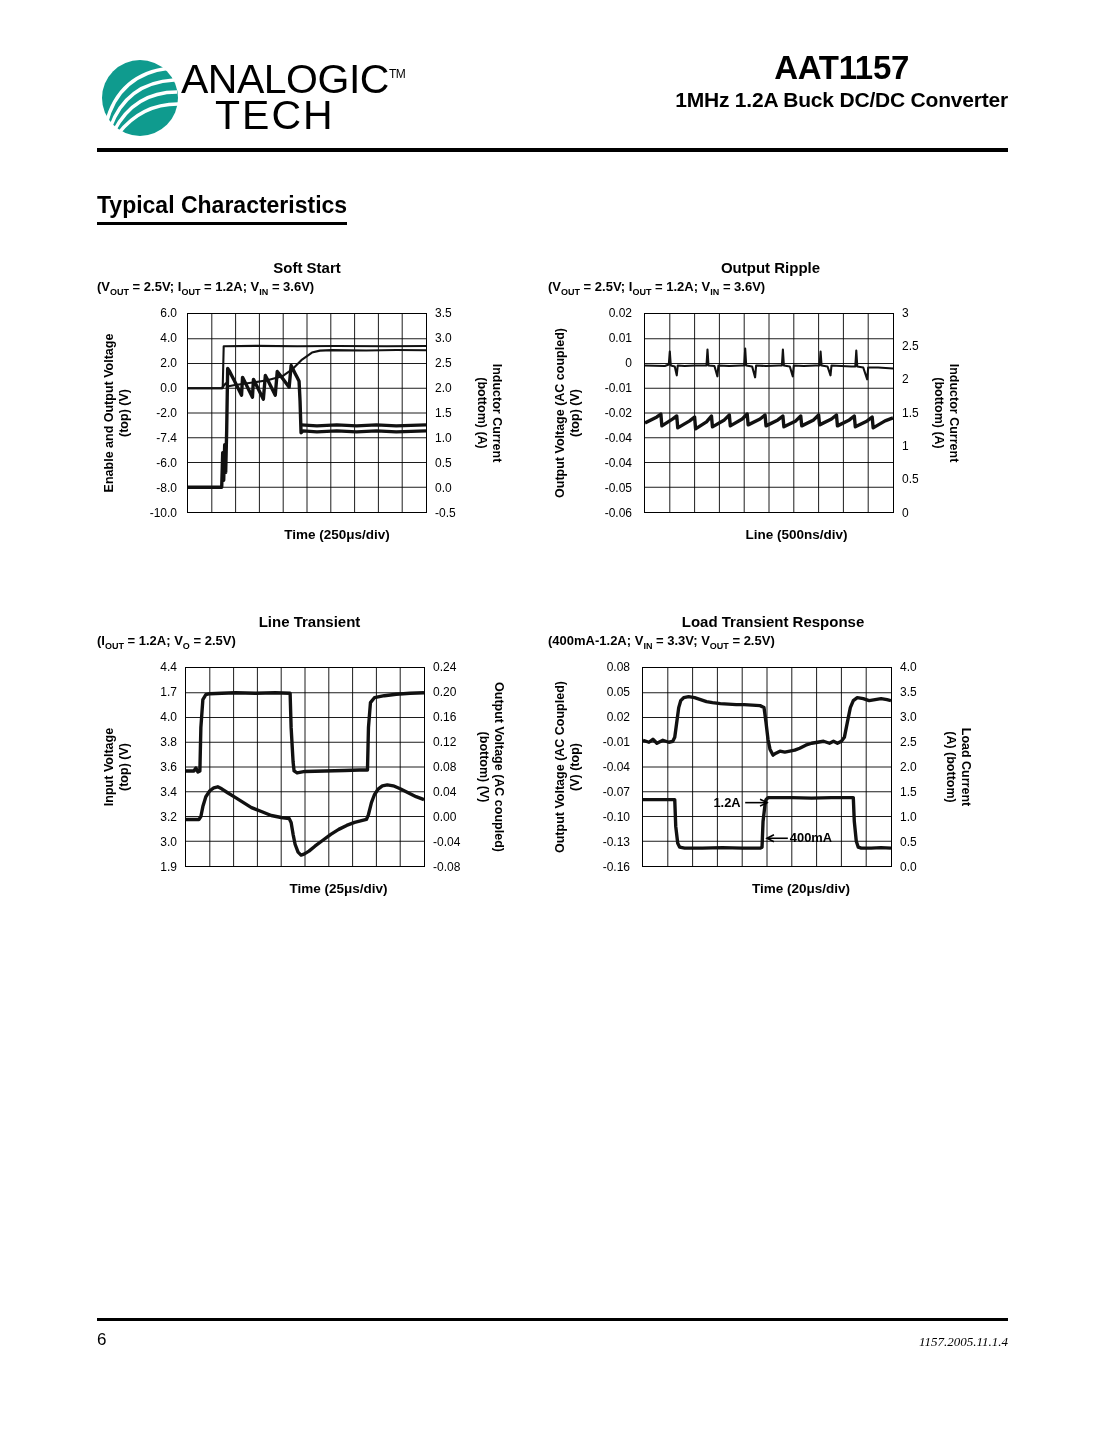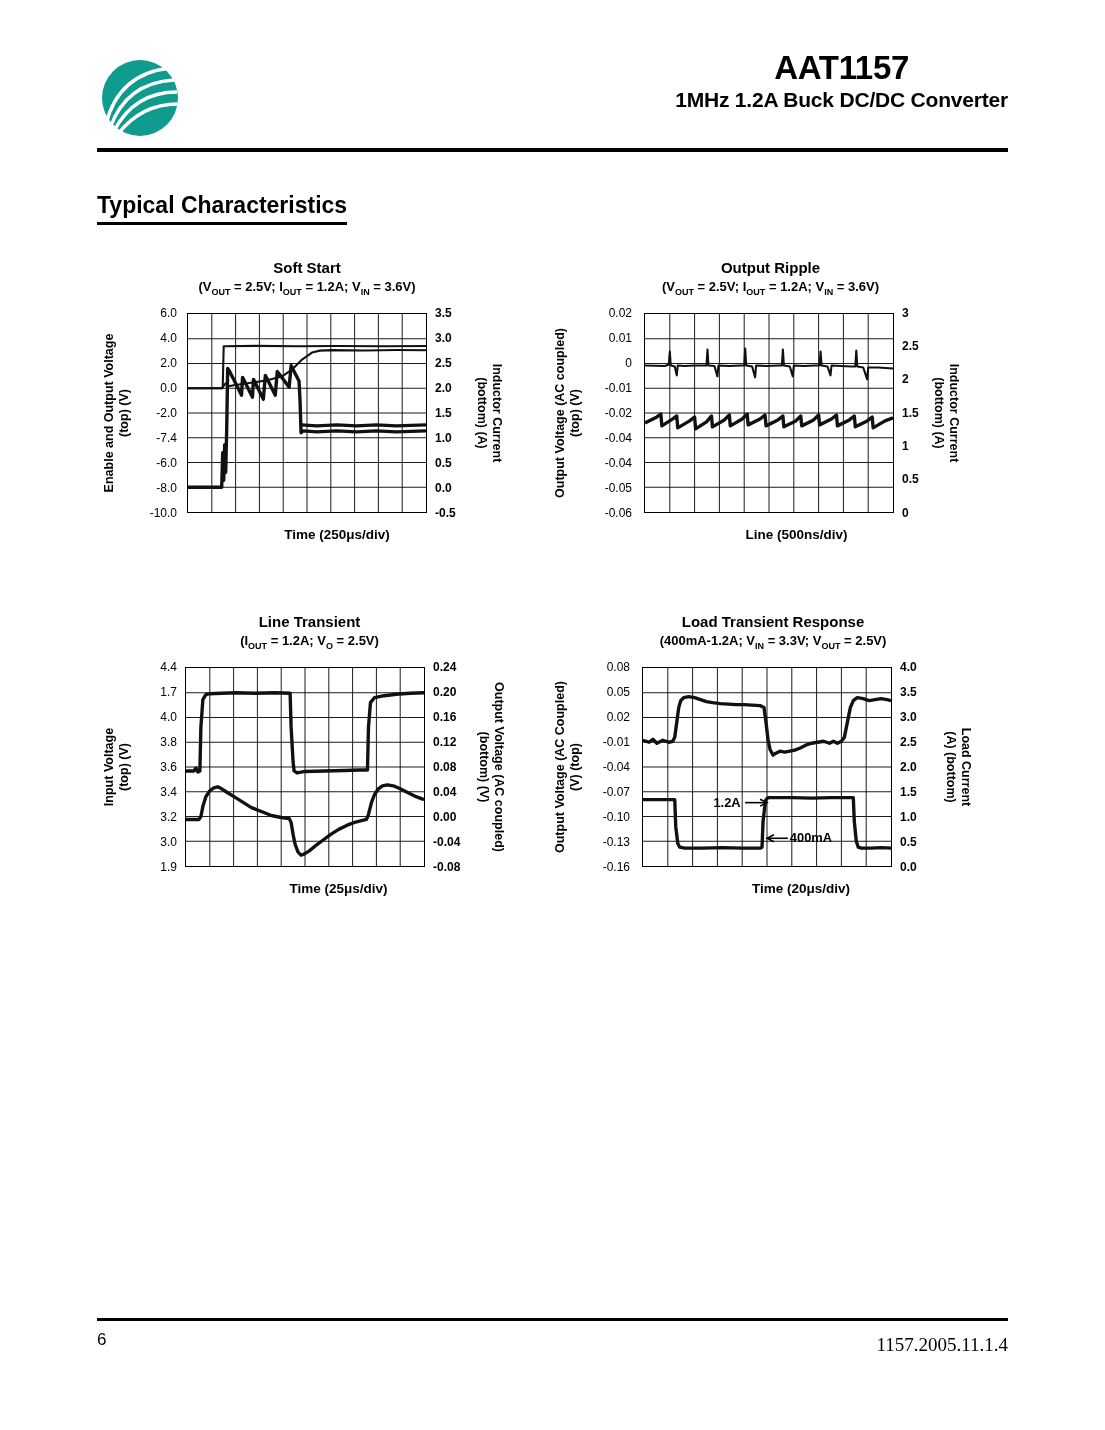--- a/index.html
+++ b/index.html
@@ -37,80 +37,84 @@
   }
 
   
   .chart-block { position:absolute; }
   .c1 { left:97px;  top:258px; width:420px; height:300px; }
   .c2 { left:548px; top:258px; width:445px; height:300px; }
   .c3 { left:97px;  top:612px; width:425px; height:300px; }
   .c4 { left:548px; top:612px; width:450px; height:300px; }
 
   .chart-title { text-align:center; font-size:15px; font-weight:bold; line-height:19px; }
-  .chart-sub   { text-align:center; font-size:13px; font-weight:bold; line-height:18px; margin-top:1px; }
+  .chart-sub   { text-align:left; font-size:13px; font-weight:bold; line-height:18px; margin-top:1px; }
   .chart-sub sub, .chart-title sub { font-size:9px; }
 
   .plot-row { position:relative; margin-top:12px; height:200px; }
 
   .axis-title-left, .axis-title-right {
     position:absolute; top:0; height:200px; width:40px;
     display:flex; align-items:center; justify-content:center;
     font-size:12.5px; font-weight:bold; line-height:15px; text-align:center;
     white-space:nowrap;
   }
   .axis-title-left  { left:0; }
   .atl-inner { transform:rotate(-90deg); }
   .atr-inner { transform:rotate(90deg); }
 
   .ticks { position:absolute; top:0; height:200px; width:46px; }
   .ticks span {
     position:absolute; font-size:12px; line-height:12px;
     transform:translateY(-50%); white-space:nowrap;
   }
   .ticks.left span  { right:4px; text-align:right; }
-  .ticks.right span { left:4px;  text-align:left;font-weight:bold; }
+  .ticks.right span { left:4px;  text-align:left; }
 
   .plot {
     position:absolute; top:0; height:200px;
     border:1.6px solid #000; box-sizing:border-box;
     background:#fff; overflow:hidden;
   }
   .plot svg { display:block; width:100%; height:100%; }
   .grid-line { stroke:#000; stroke-width:0.9; }
   .trace { fill:none; stroke:#111; stroke-width:2.1; stroke-linejoin:round; stroke-linecap:round; }
   .trace-thick { fill:none; stroke:#111; stroke-width:3.4; stroke-linejoin:round; }
   .annot-text { font-family:"Liberation Sans", sans-serif; font-size:13px; font-weight:bold; fill:#000; }
   .annot-line { stroke:#000; stroke-width:1.6; fill:none; }
 
   .xaxis-title { text-align:center; font-size:13.5px; font-weight:bold; margin-top:14px; }
 
   
   .footer-rule { position:absolute; left:97px; top:1318px; width:911px; height:3px; background:#000; }
   .footer { position:absolute; left:97px; top:1330px; width:911px; height:30px; }
   .page-num { position:absolute; left:0; top:0; font-size:17px; }
-  .doc-id { position:absolute; right:0; top:4px; font-size:19px;
-            font-family:"Liberation Serif", serif; }
+  .doc-id { position:absolute; right:0; top:4px; font-size:13px;
+            font-family:"Liberation Serif", serif; font-style:italic; }
 </style>
 </head>
 <body>
 
 <div class="page">
 
   <div class="header">
 
     <div class="logo-wrap">
       <div class="logo-mark">
         <svg viewBox="0 0 80 80" width="80" height="80">
           <circle cx="40" cy="40" r="38" fill="#0f9b8e"></circle>
           <path d="M6 66 C14 34 34 14 70 10" stroke="#ffffff" stroke-width="3.4" fill="none"></path>
           <path d="M10 70 C20 42 40 24 74 22" stroke="#ffffff" stroke-width="3.4" fill="none"></path>
           <path d="M14 73 C26 50 46 34 77 34" stroke="#ffffff" stroke-width="3.4" fill="none"></path>
           <path d="M18 76 C32 58 52 46 78 46" stroke="#ffffff" stroke-width="3.4" fill="none"></path>
         </svg>
+      </div>
+      <div class="logo-text">
+        <div class="logo-l1"><span>ANALOGIC</span><span class="tm">TM</span></div>
+        <div class="logo-l2">TECH</div>
       </div>
     </div>
 
     <div class="title-wrap">
       <div class="part-no">AAT1157</div>
       <div class="part-desc">1MHz 1.2A Buck DC/DC Converter</div>
     </div>
   </div>
   <div class="header-rule"></div>
 

